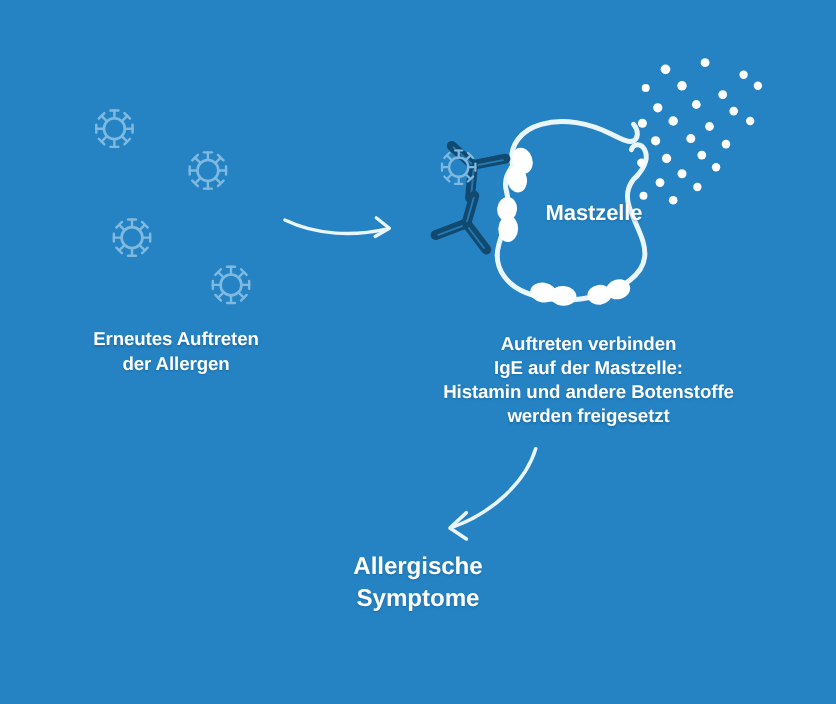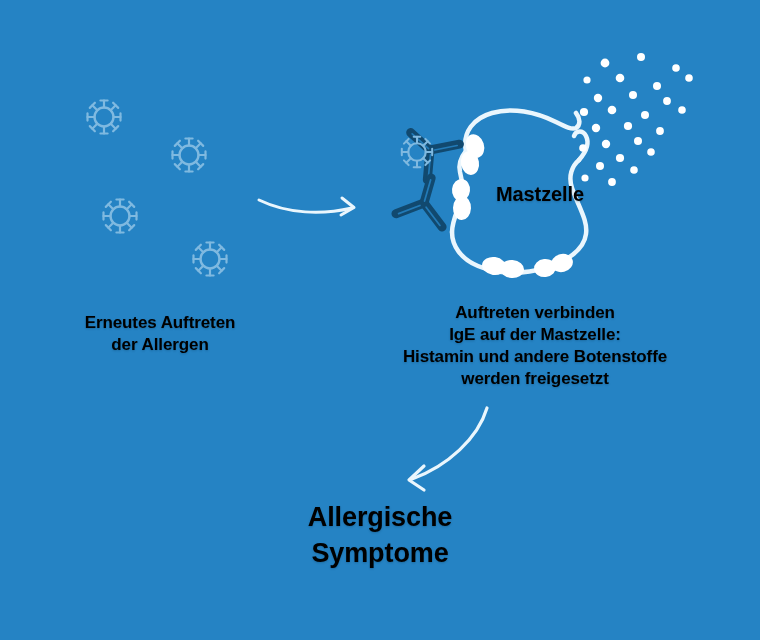--- a/index.html
+++ b/index.html
@@ -22,52 +22,52 @@
   }
   #artwork {
     position: absolute;
     left: 0;
     top: 0;
     width: 760px;
     height: 640px;
   }
   .caption {
     position: absolute;
-    color: #000000;
+    color: #ffffff;
     font-weight: bold;
     text-align: center;
     line-height: 1.30;
     text-shadow: 0 1px 2px rgba(10,55,90,0.30);
     letter-spacing: -0.1px;
     white-space: pre-line;
   }
   #caption-left {
     left: 20px;
-    top: 312px;
+    top: 298px;
     width: 280px;
     font-size: 17px;
   }
   #caption-right {
     left: 355px;
     top: 302px;
     width: 360px;
     font-size: 17px;
   }
   #cell-label {
     left: 430px;
     top: 181px;
     width: 220px;
     font-size: 20px;
     text-align: center;
   }
   #headline {
     left: 180px;
     top: 500px;
     width: 400px;
-    font-size: 27px;
+    font-size: 22px;
     line-height: 1.32;
   }
 </style>
 </head>
 <body>
 
 <div id="stage">
 
   <svg id="artwork" viewBox="0 0 760 640" aria-hidden="true">
 

